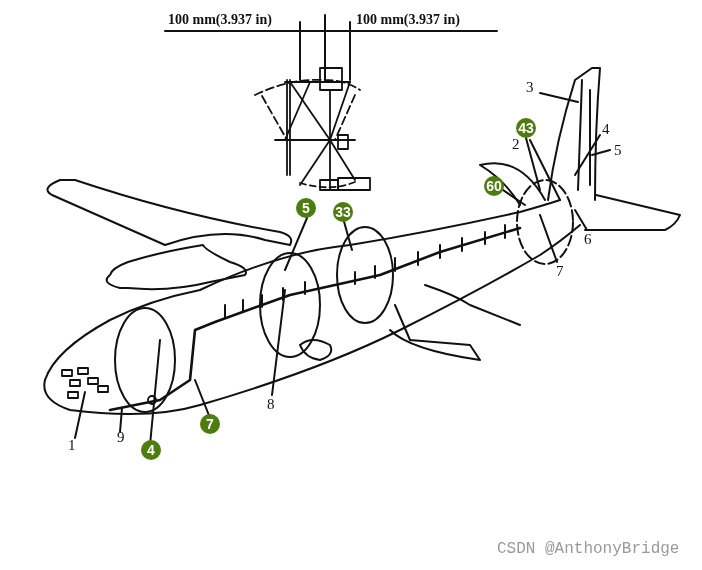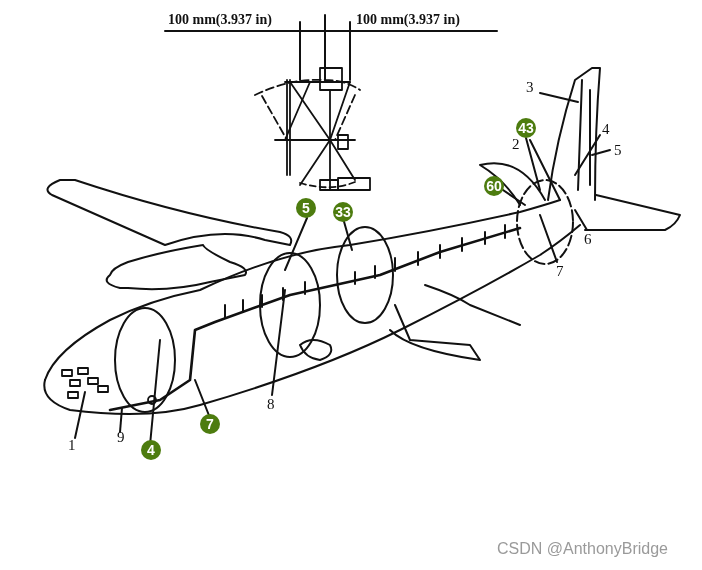--- a/index.html
+++ b/index.html
@@ -3,21 +3,21 @@
 <meta charset="utf-8">
 <style>
   html, body { margin:0; padding:0; background:#ffffff; }
   body { width:702px; height:570px; position:relative; overflow:hidden; font-family:"DejaVu Serif", serif; }
   #diagram { position:absolute; left:0; top:0; width:702px; height:424px; }
   .lbl { position:absolute; font-family:"Liberation Serif", serif; font-size:15px; color:#111; line-height:1; }
   .dim { position:absolute; font-family:"Liberation Serif", serif; font-size:14px; color:#111; font-weight:bold; }
   .badge { position:absolute; width:20px; height:20px; border-radius:50%; background:#4d7c0f; color:#fff;
            font-family:"Liberation Sans", sans-serif; font-size:14px; font-weight:bold; text-align:center; line-height:20px; }
   .caption { position:absolute; left:193px; top:508px; font-family:"DejaVu Sans", sans-serif; font-size:28px; color:#111; letter-spacing:2px; }
-  .watermark { position:absolute; left:497px; top:540px; font-family:Liberation Sans, sans-serif; font-size:16px; color:#9a9a9a; }
+  .watermark { position:absolute; left:497px; top:540px; font-family:Liberation Mono, monospace; font-size:16px; color:#9a9a9a; }
 </style>
 </head>
 <body>
 
 <div id="diagram">
   <svg width="702" height="570" viewBox="0 0 702 570" xmlns="http://www.w3.org/2000/svg">
     <g fill="none" stroke="#111" stroke-width="2" stroke-linecap="round" stroke-linejoin="round">
 
       <line x1="165" y1="31" x2="497" y2="31"></line>
       <line x1="300" y1="22" x2="300" y2="80"></line>

